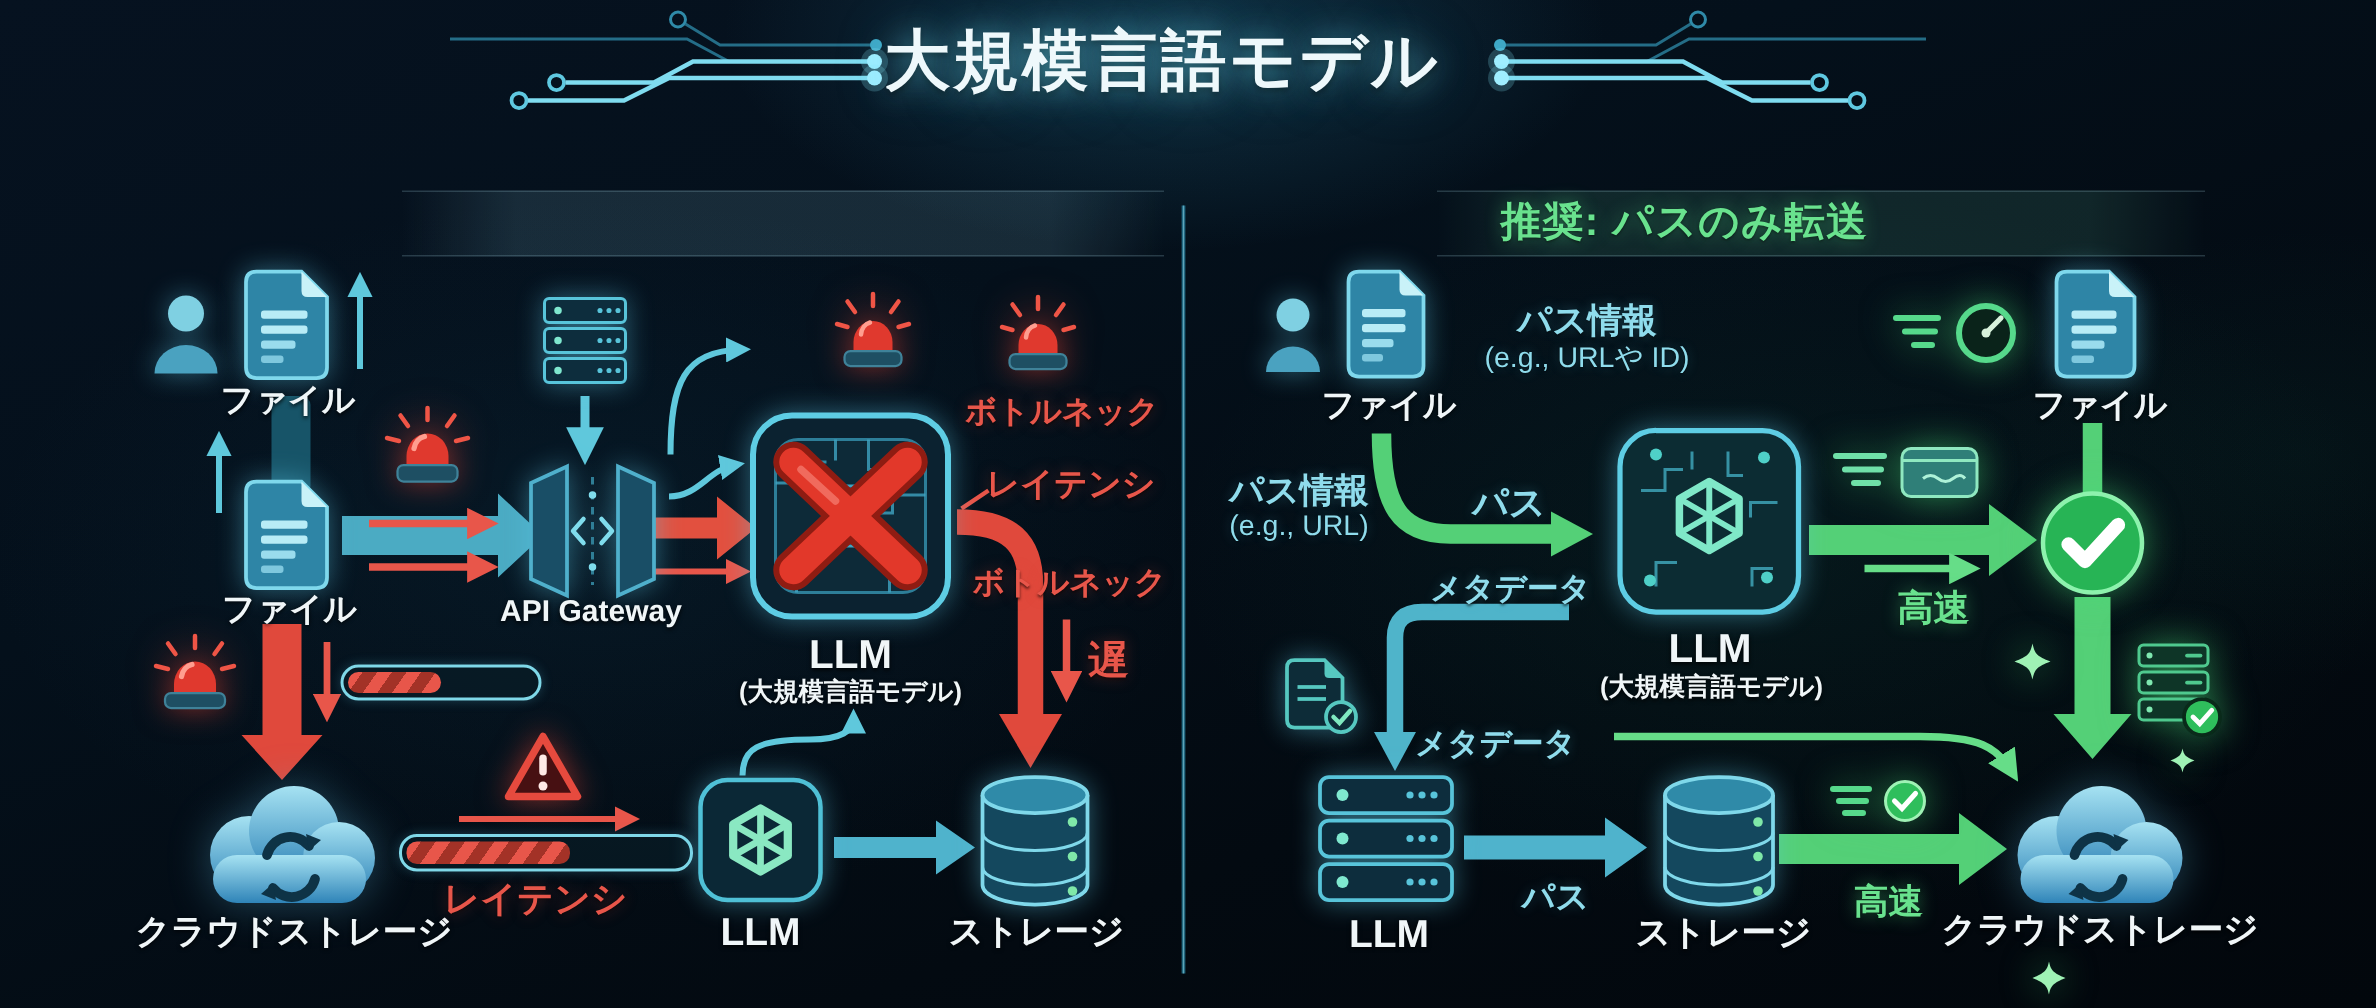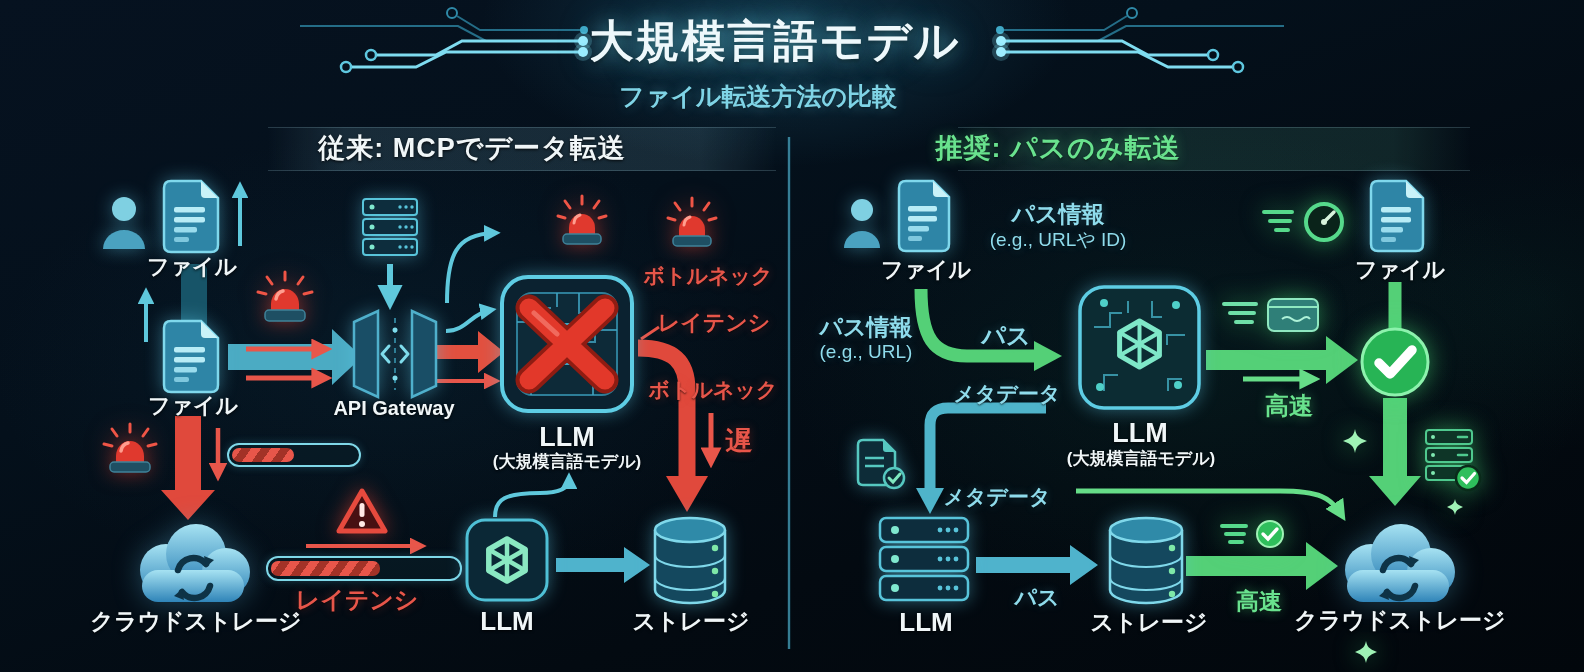--- a/index.html
+++ b/index.html
@@ -29,21 +29,21 @@
   #subtitle{position:absolute;left:758px;top:96px;transform:translate(-50%,-50%);
     font-size:25px;font-weight:bold;color:#7fd4e6;z-index:30;white-space:nowrap;
     text-shadow:0 0 12px rgba(90,200,230,.45),0 1px 3px rgba(0,0,0,.7);}
   .band{position:absolute;height:42px;top:127px;z-index:5;
     border-top:1px solid rgba(160,205,220,.22);border-bottom:1px solid rgba(160,205,220,.22);}
   #band-l{left:268px;width:508px;
     background:linear-gradient(90deg,rgba(110,160,185,0) 0%,rgba(120,175,195,.17) 15%,rgba(120,175,195,.17) 85%,rgba(110,160,185,0) 100%);}
   #band-r{left:958px;width:512px;
     background:linear-gradient(90deg,rgba(90,190,150,0) 0%,rgba(95,190,155,.14) 15%,rgba(95,190,155,.14) 85%,rgba(90,190,150,0) 100%);}
   #hd-l{left:472px;top:148px;font-size:27px;letter-spacing:1px;}
-  #hd-r{left:1058px;top:148px;font-size:27px;letter-spacing:1px;}
+  #hd-r{left:1123px;top:148px;font-size:27px;letter-spacing:1px;}
   .pbar{position:absolute;z-index:20;border:2.5px solid #7fd8e8;border-radius:12px;background:rgba(8,28,38,.7);
     box-shadow:0 0 8px rgba(90,200,230,.25);}
   .pbar .fill{position:absolute;left:3px;top:3px;bottom:3px;border-radius:7px;
     background:repeating-linear-gradient(125deg,#e8564a 0 8px,#a33227 8px 16px);}
   svg{display:block;}
   #connectors{position:absolute;left:0;top:0;z-index:10;}
 </style>
 </head>
 <body>
 
@@ -111,24 +111,22 @@
     <polygon points="1206,350 1326,350 1326,336 1358,360 1326,384 1326,370 1206,370" fill="#54d077"></polygon>
     <line x1="1243" y1="379" x2="1312" y2="379" stroke="#66dd88" stroke-width="5" marker-end="url(#mg)"></line>
     <line x1="1395" y1="282" x2="1395" y2="338" stroke="#54d077" stroke-width="13"></line>
     <polygon points="1383,398 1383,476 1369,476 1395,506 1421,476 1407,476 1407,398" fill="#54d077"></polygon>
     <path d="M1076,491 L1280,491 C1320,491 1331,498 1341,514" stroke="#66dd88" stroke-width="5" fill="none" marker-end="url(#mg)"></path>
     <polygon points="1186,556 1306,556 1306,542 1338,566 1306,590 1306,576 1186,576" fill="#54d077"></polygon>
     <polygon points="976,557 1070,557 1070,545 1098,565 1070,585 1070,573 976,573" fill="#4fb3cc"></polygon>
   </svg>
 
   <div id="title">大規模言語モデル</div>
-  <div id="subtitle">ファイル転送方法の比較</div>
   <div id="band-l" class="band"></div>
   <div id="band-r" class="band"></div>
-  <div id="hd-l" class="lbl w">従来: MCPでデータ転送</div>
   <div id="hd-r" class="lbl g">推奨: パスのみ転送</div>
 
   <div>
 
     <div class="ic glow-c" style="left:100px;top:196px">
       <svg width="48" height="56">
           <circle cx="24" cy="13" r="12" fill="#7fd0e2"></circle>
           <path d="M3,53 a21,19 0 0 1 42,0 z" fill="#4aa2c0"></path>
         </svg>
     </div>

